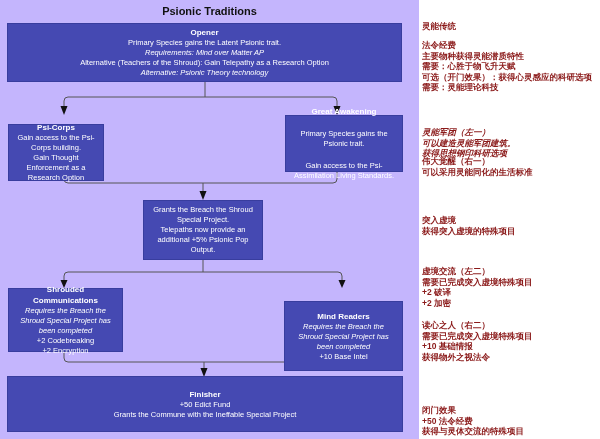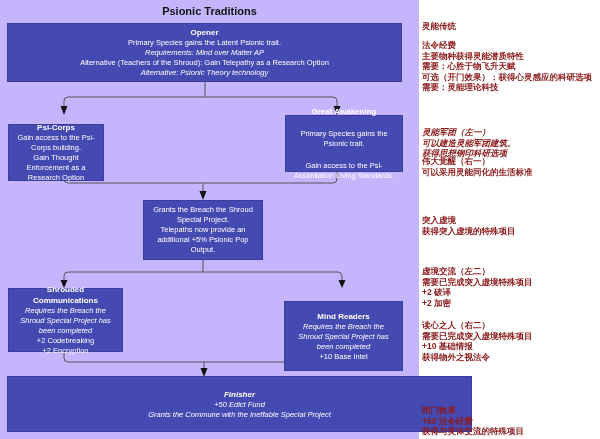--- a/index.html
+++ b/index.html
@@ -29,21 +29,21 @@
   .node-title { font-weight:bold; font-size:8px; line-height:11px; }
   .nl { }
   .nl.italic { font-style:italic; }
 
   #node-opener          { left:7px;   top:23px;  width:395px; height:59px; }
   #node-psi-corps       { left:8px;   top:124px; width:96px; height:57px; }
   #node-great-awakening { left:285px; top:115px; width:118px; height:57px;gap:12px; }
   #node-breach          { left:143px; top:200px; width:120px; height:60px; }
   #node-shrouded        { left:8px;   top:288px; width:115px; height:64px; }
   #node-mind-readers    { left:284px; top:288px; width:119px; height:70px;margin-top:13px; }
-  #node-finisher        { left:7px;   top:376px; width:465px; height:56px;font-style:italic; }
+  #node-finisher        { left:7px;   top:376px; width:396px; height:56px; }
 
   
   .annotations-panel { position:absolute; left:420px; top:0; width:180px; height:346px; background:#ffffff;margin-top:12px; }
   .annotation {
     position:absolute; left:2px; width:178px;
     color:#8b1a1a; font-weight:bold;
     font-size:8.5px; line-height:10.5px;
   }
   .annotation > div { white-space:nowrap; }
   #ann-header         { top:9px; }

